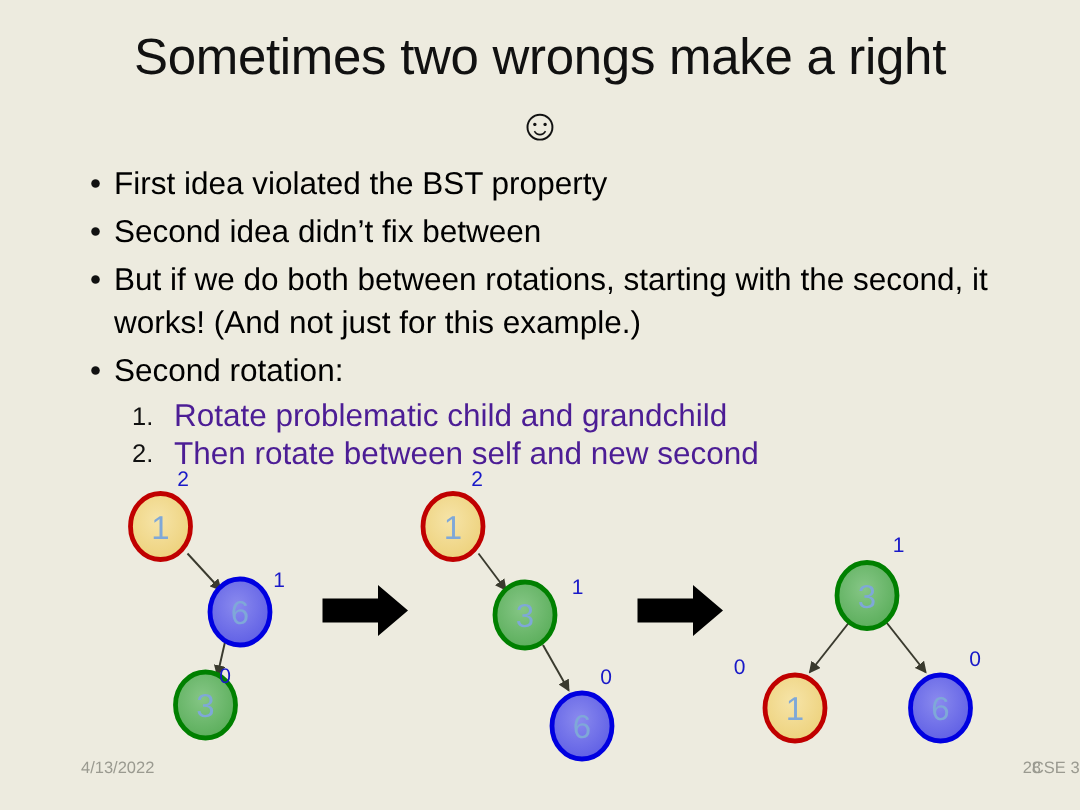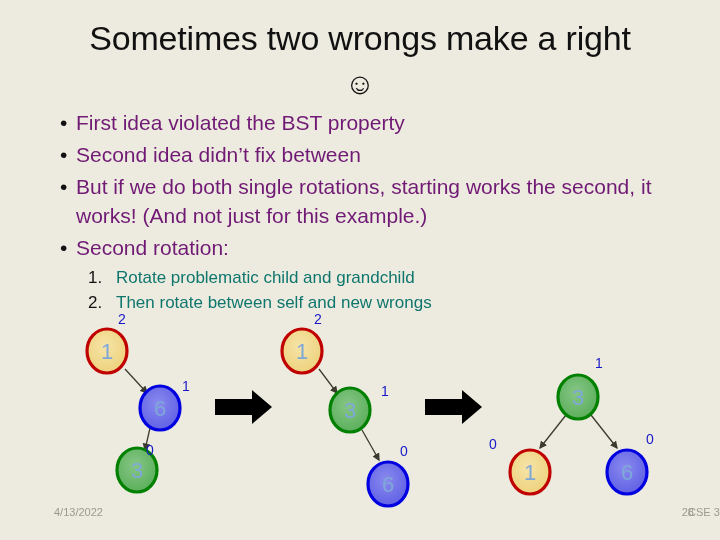--- a/index.html
+++ b/index.html
@@ -68,42 +68,42 @@
     line-height: 29px;
     color: #111111;
     text-align: left;
     padding-left: 8px;
     box-sizing: border-box;
   }
   .bullet-text {
     flex: 1 1 auto;
     font-size: 21px;
     line-height: 29px;
-    color: #701a75;
+    color: #000000;
   }
   .numbered {
     margin-left: 36px;
   }
   .num-row {
     display: flex;
     align-items: flex-start;
     margin-bottom: 0px;
   }
   .num-mark {
     width: 28px;
     flex: 0 0 28px;
     font-size: 17px;
     line-height: 25px;
     color: #111111;
   }
   .num-text {
     flex: 1 1 auto;
-    font-size: 17px;
+    font-size: 21px;
     line-height: 25px;
-    color: #0f766e;
+    color: #4c1d95;
   }
 
   
   .diagram {
     position: absolute;
     left: 0;
     top: 300px;
     width: 720px;
     height: 210px;
   }
@@ -166,36 +166,36 @@
       <span class="bullet-text">First idea violated the BST property</span>
     </div>
 
     <div class="bullet-row">
       <span class="bullet-mark">•</span>
       <span class="bullet-text">Second idea didn’t fix between</span>
     </div>
 
     <div class="bullet-row">
       <span class="bullet-mark">•</span>
-      <span class="bullet-text">But if we do both single rotations, starting works the second, it works!  (And not just for this example.)</span>
+      <span class="bullet-text">But if we do both between rotations, starting with the second, it works!  (And not just for this example.)</span>
     </div>
 
     <div class="bullet-row">
       <span class="bullet-mark">•</span>
       <span class="bullet-text">Second rotation:</span>
     </div>
 
     <div class="numbered">
       <div class="num-row">
         <span class="num-mark">1.</span>
         <span class="num-text">Rotate problematic child and grandchild</span>
       </div>
       <div class="num-row">
         <span class="num-mark">2.</span>
-        <span class="num-text">Then rotate between self and new wrongs</span>
+        <span class="num-text">Then rotate between self and new second</span>
       </div>
     </div>
 
   </div>
 
   <div class="diagram">
     <svg width="720" height="210" viewBox="0 0 720 210" xmlns="http://www.w3.org/2000/svg">
       <defs>
         <marker id="arrowhead" markerWidth="6" markerHeight="6" refX="5" refY="3" orient="auto">
           <path d="M0,0 L6,3 L0,6 z" fill="#3a3a2e"></path>

